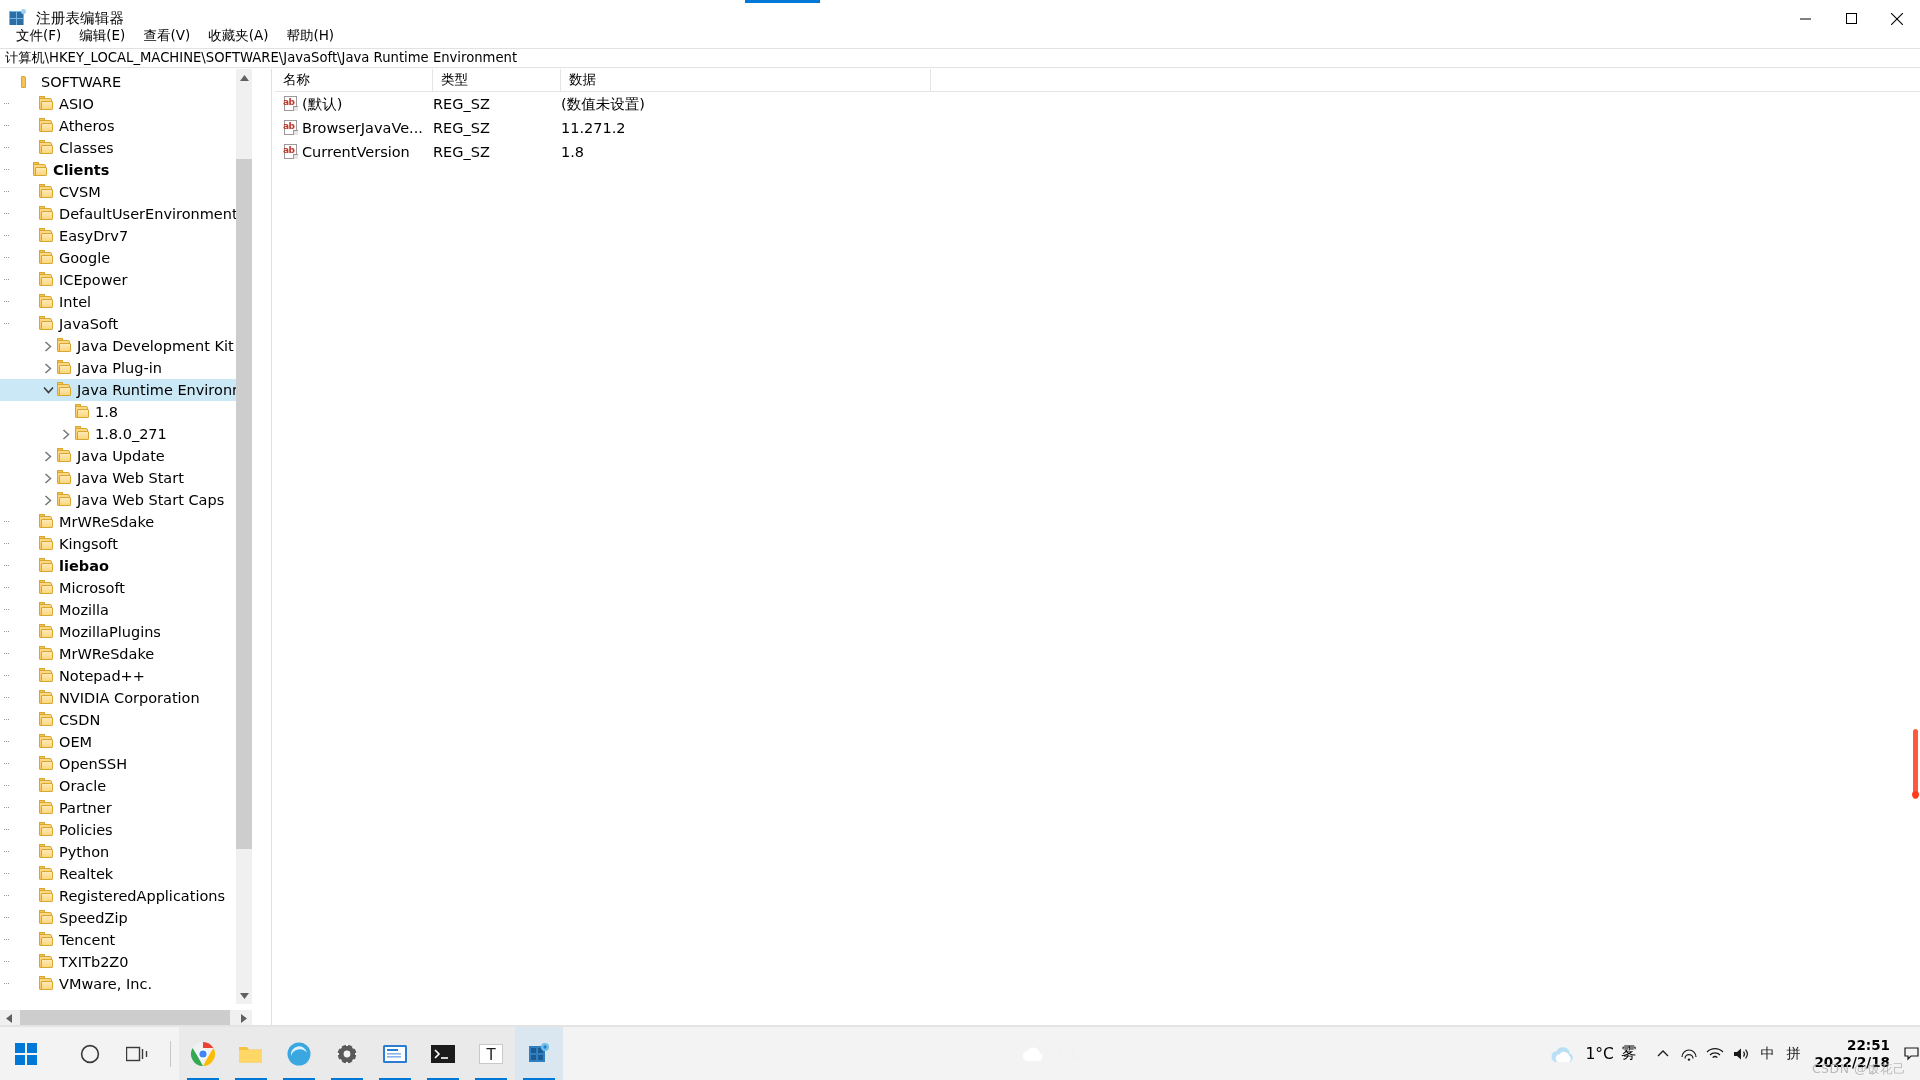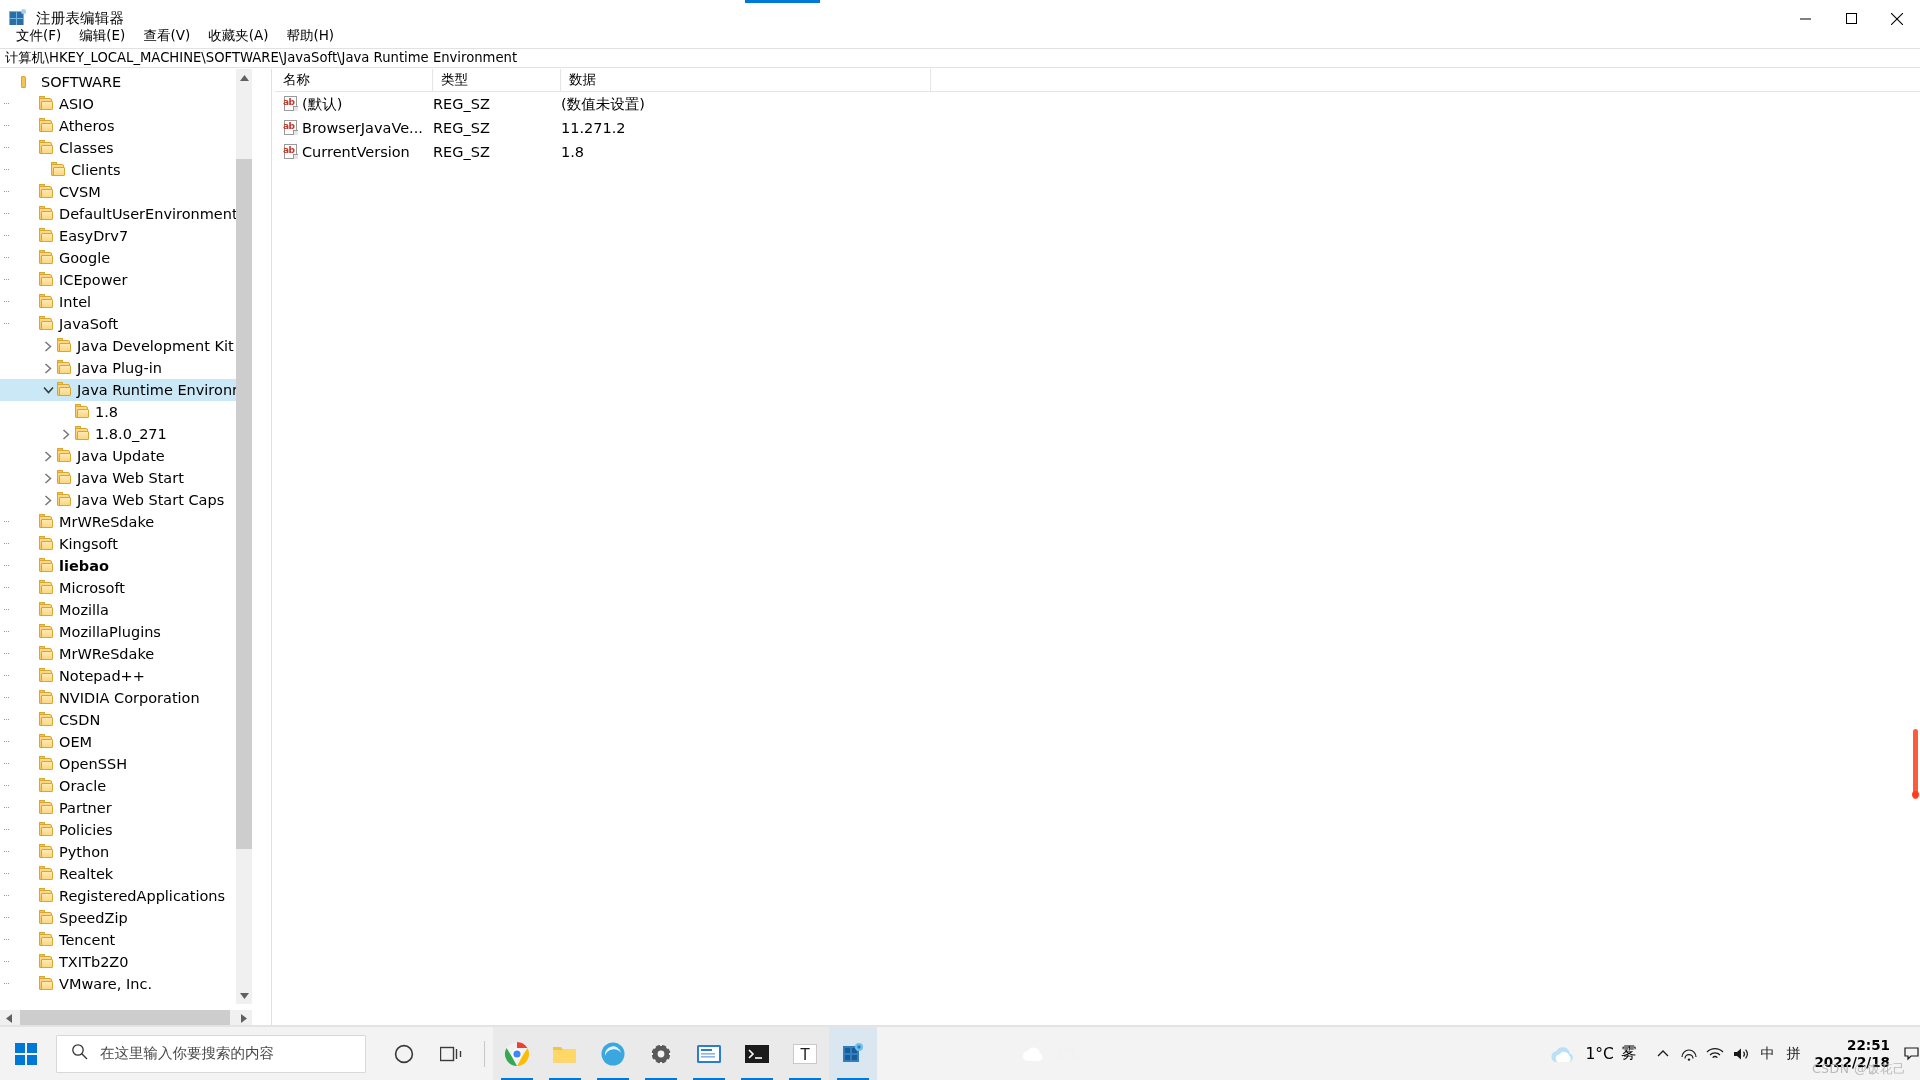--- a/index.html
+++ b/index.html
@@ -388,21 +388,21 @@
               <span class="twist"></span>
               <span class="folder">
                 <span class="fi">
                   <span class="tab"></span>
                   <span class="back"></span>
                   <span class="front"></span>
                 </span>
               </span>
               <span class="label">Classes</span>
             </div>
-            <div class="tnode" style="padding-left: 34px;">
+            <div class="tnode" style="padding-left: 16px; font-weight: bold;">
               <span class="dot-tick"></span>
               <span class="twist"></span>
               <span class="folder">
                 <span class="fi">
                   <span class="tab"></span>
                   <span class="back"></span>
                   <span class="front"></span>
                 </span>
               </span>
               <span class="label">Clients</span>
@@ -962,29 +962,20 @@
 
     <div class="tb-start">
       <div class="winlogo">
         <i class="q1"></i>
           <i class="q2"></i>
           <i class="q3"></i>
           <i class="q4"></i>
       </div>
     </div>
 
-    <div class="tb-search">
-      <span class="mag">
-        <svg width="17" height="17" viewBox="0 0 17 17">
-          <circle cx="7" cy="7" r="5.2" fill="none" stroke="#333" stroke-width="1.3"></circle>
-          <line x1="10.8" y1="10.8" x2="16" y2="16" stroke="#333" stroke-width="1.3"></line>
-        </svg>
-      </span>
-      <span class="ph">在这里输入你要搜索的内容</span>
-    </div>
 
     <div class="tb-icons">
 
       <div class="tb-ico">
         <svg width="22" height="22" viewBox="0 0 22 22">
           <circle cx="11" cy="11" r="8.4" fill="none" stroke="#3a3a3a" stroke-width="1.6"></circle>
         </svg>
       </div>
 
       <div class="tb-ico">

